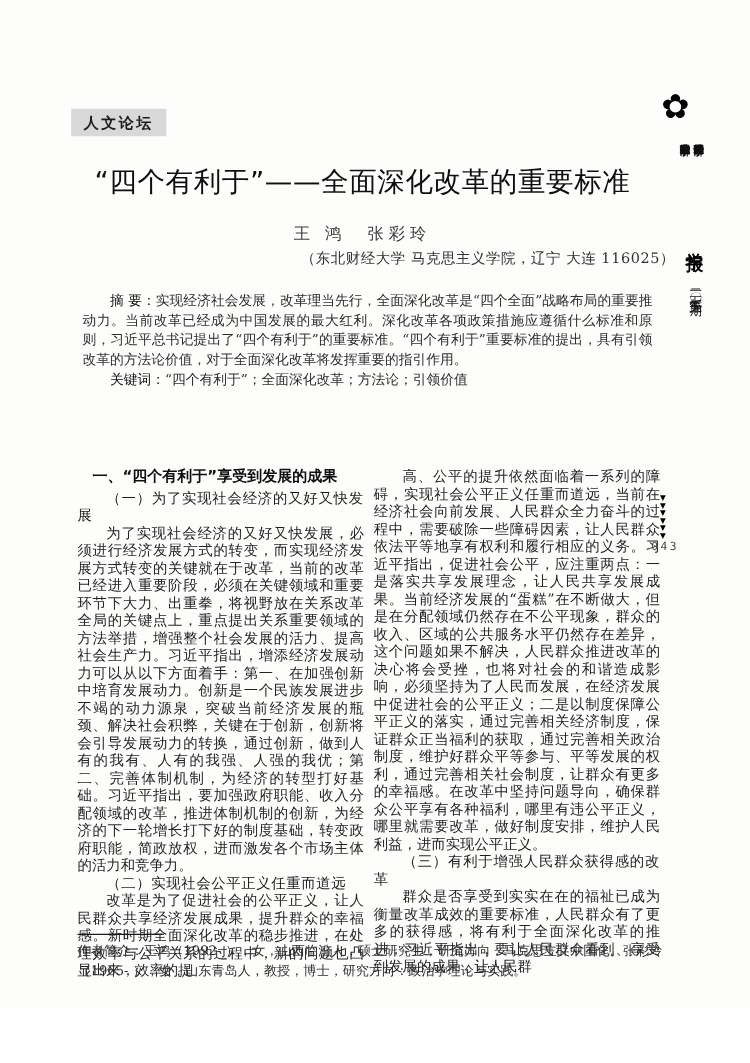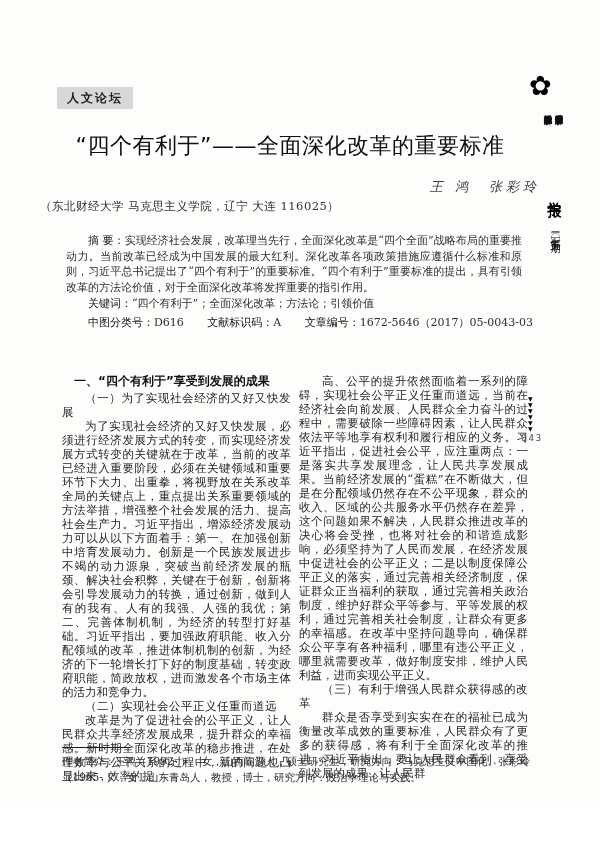--- a/index.html
+++ b/index.html
@@ -15,25 +15,25 @@
     font-family:"DejaVu Sans","Liberation Sans",sans-serif;
     font-weight:bold;font-size:12px;line-height:12px;
     padding:5px 10px;letter-spacing:2px;
   }
   .title{
     position:absolute;left:40px;top:131px;width:500px;
     text-align:center;font-family:"DejaVu Sans","Liberation Sans",sans-serif;
     font-weight:normal;font-size:22px;color:#0e0e0e;letter-spacing:0.5px;
   }
   .authors{
-    position:absolute;left:40px;top:178px;width:500px;text-align:right;
-    font-size:13px;color:#3b3b3b;letter-spacing:4px;font-style:italic;
+    position:absolute;left:40px;top:178px;width:500px;text-align:center;
+    font-size:13px;color:#3b3b3b;letter-spacing:4px;
   }
   .affiliation{
-    position:absolute;left:40px;top:199px;width:500px;text-align:left;
+    position:absolute;left:40px;top:199px;width:500px;text-align:right;
     font-size:11.5px;color:#303030;letter-spacing:0.5px;
   }
   
   .meta{
     position:absolute;left:66px;top:233px;width:456px;
     font-size:11px;line-height:15.5px;text-align:justify;color:#2d2d2d;
   }
   .meta .lbl{font-family:"DejaVu Sans","Liberation Sans",sans-serif;font-weight:normal;color:#111;}
   .abstract-p{text-indent:2em;margin:0;}
   .keywords-line{text-indent:2em;margin-top:1px;}
@@ -102,25 +102,20 @@
 
   <div class="title">“四个有利于”——全面深化改革的重要标准</div>
 
   <div class="authors">王 鸿　张彩玲</div>
 
   <div class="affiliation">（东北财经大学 马克思主义学院，辽宁 大连 116025）</div>
 
   <div class="meta">
     <p class="abstract-p"><span class="lbl">摘 要：</span><span>实现经济社会发展，改革理当先行，全面深化改革是“四个全面”战略布局的重要推动力。当前改革已经成为中国发展的最大红利。深化改革各项政策措施应遵循什么标准和原则，习近平总书记提出了“四个有利于”的重要标准。“四个有利于”重要标准的提出，具有引领改革的方法论价值，对于全面深化改革将发挥重要的指引作用。</span></p>
     <div class="keywords-line"><span class="lbl">关键词：</span><span>“四个有利于”；全面深化改革；方法论；引领价值</span></div>
-    <div class="class-line">
-      <span class="seg"><span class="lbl">中图分类号：</span><span>D616</span></span>
-      <span class="seg"><span class="lbl">文献标识码：</span><span>A</span></span>
-      <span><span class="lbl">文章编号：</span><span>1672-5646（2017）05-0043-03</span></span>
-    </div>
   </div>
 
   <div class="columns">
     <div class="col">
       <div class="sec-h1">一、“四个有利于”享受到发展的成果</div>
       <div class="sec-h2">（一）为了实现社会经济的又好又快发展</div>
       <p>为了实现社会经济的又好又快发展，必须进行经济发展方式的转变，而实现经济发展方式转变的关键就在于改革，当前的改革已经进入重要阶段，必须在关键领域和重要环节下大力、出重拳，将视野放在关系改革全局的关键点上，重点提出关系重要领域的方法举措，增强整个社会发展的活力、提高社会生产力。习近平指出，增添经济发展动力可以从以下方面着手：第一、在加强创新中培育发展动力。创新是一个民族发展进步不竭的动力源泉，突破当前经济发展的瓶颈、解决社会积弊，关键在于创新，创新将会引导发展动力的转换，通过创新，做到人有的我有、人有的我强、人强的我优；第二、完善体制机制，为经济的转型打好基础。习近平指出，要加强政府职能、收入分配领域的改革，推进体制机制的创新，为经济的下一轮增长打下好的制度基础，转变政府职能，简政放权，进而激发各个市场主体的活力和竞争力。</p>
       <div class="sec-h2">（二）实现社会公平正义任重而道远</div>
       <p>改革是为了促进社会的公平正义，让人民群众共享经济发展成果，提升群众的幸福感。新时期全面深化改革的稳步推进，在处理效率与公平关系的过程中，新的问题也凸显出来，效率的提</p>
     </div>

